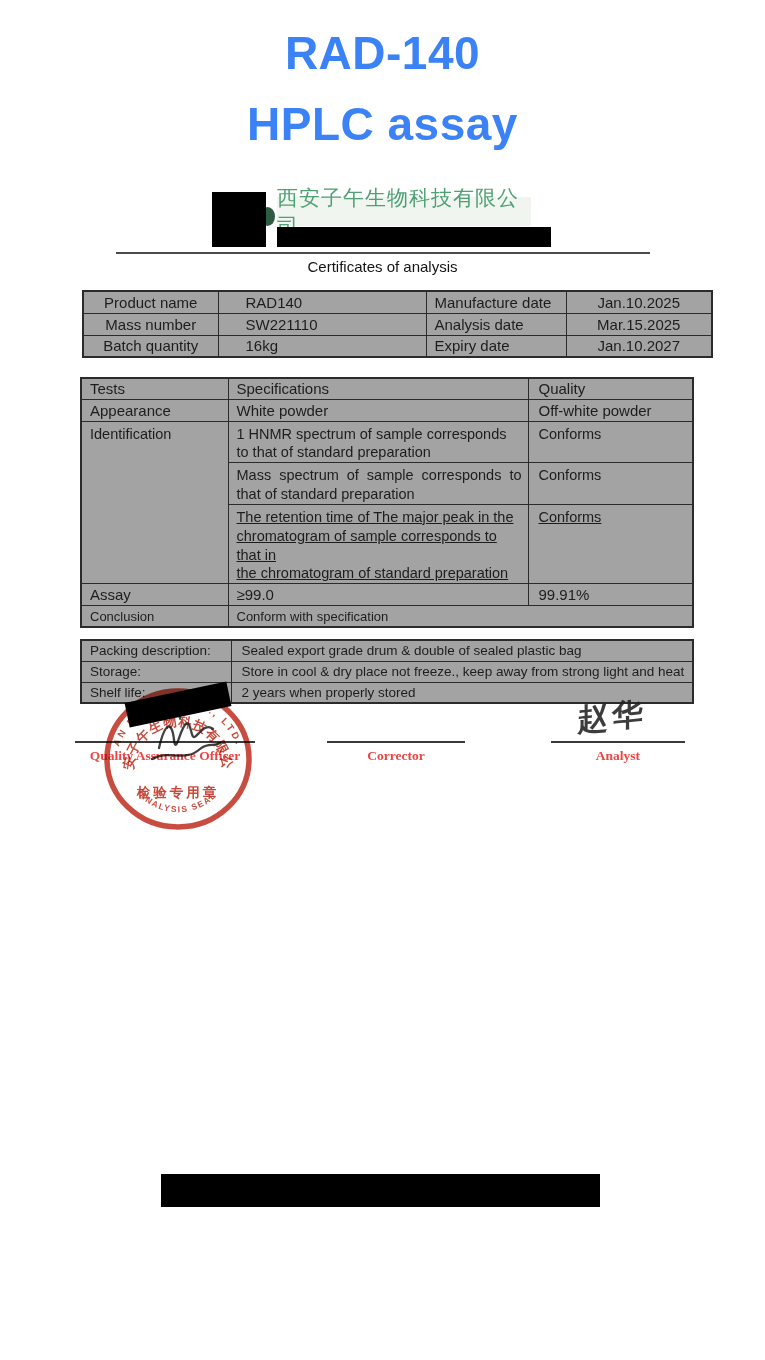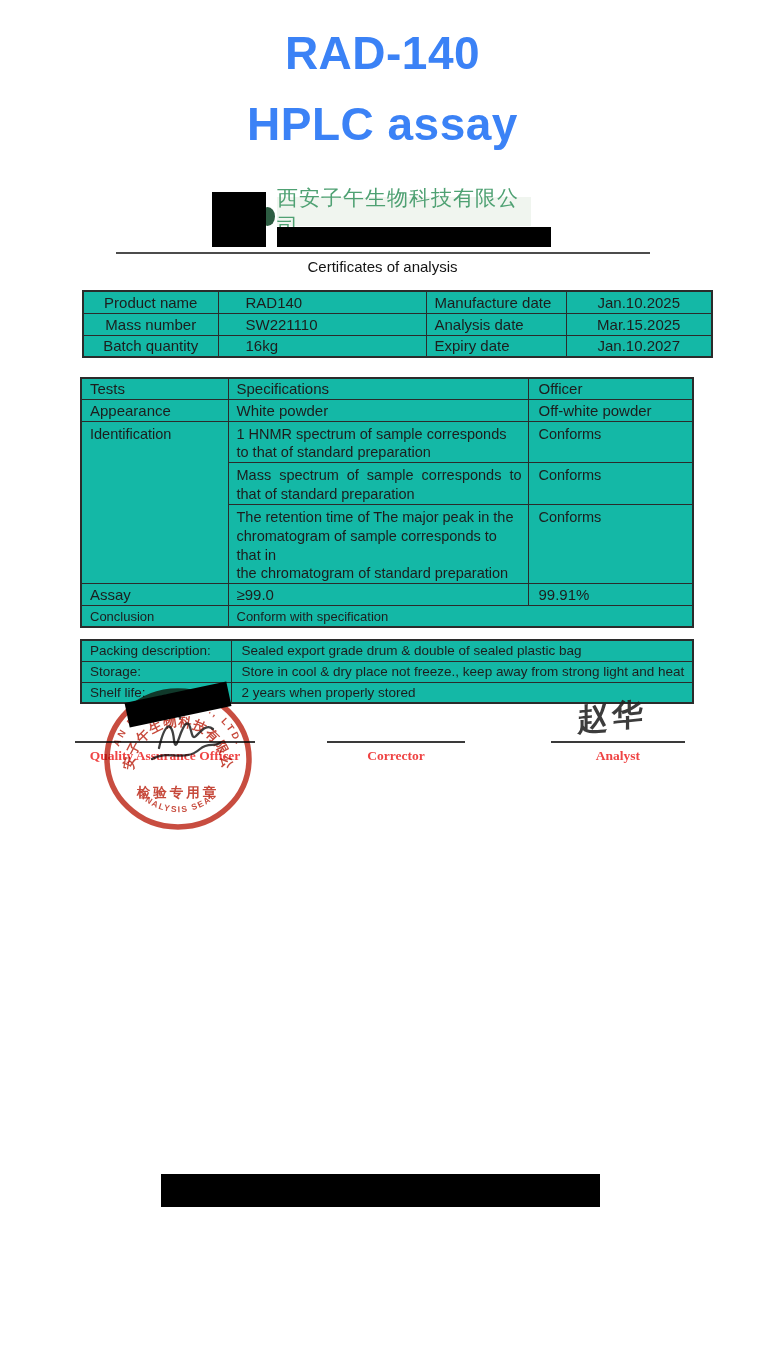--- a/index.html
+++ b/index.html
@@ -22,21 +22,21 @@
   .company-strip {
     position:absolute; left:277px; top:197px; width:254px; height:29px; z-index:2;
     background:#f0f5ef; display:flex; align-items:center; justify-content:center;
     font-size:21px; letter-spacing:1px; color:#4fa173; font-weight:400;
   }
   .address-redaction { position:absolute; left:277px; top:227px; width:274px; height:20px; background:#000; z-index:3; }
   .header-rule { position:absolute; left:116px; top:252px; width:534px; height:2px; background:#4c4c4c; }
   .doc-subtitle { position:absolute; left:0; top:258px; width:765px; text-align:center; font-size:15px; color:#141414; }
 
   
-  table { border-collapse:collapse; table-layout:fixed; background:#14b8a6; }
+  table { border-collapse:collapse; table-layout:fixed; background:#a3a3a3; }
   td, th { border:1px solid #2b2b2b; vertical-align:middle; font-weight:400; text-align:left; overflow:hidden; }
   .tbl { position:absolute; border:2px solid #2b2b2b; }
 
   
   .info-table { left:82px; top:290px; width:610px; }
   .info-table td { height:22px; font-size:15px; }
   .info-table .c-label   { width:135px; text-align:center; }
   .info-table .c-value   { width:208px; padding-left:27px; }
   .info-table .c-dlabel  { width:140px; padding-left:8px; }
   .info-table .c-dvalue  { width:146px; text-align:center; }
@@ -45,21 +45,21 @@
   .res-table { left:80px; top:377px; width:612px; }
   .res-table td, .res-table th { font-size:15px; }
   .res-table .c-test { width:147px; padding-left:8px; }
   .res-table .c-spec { width:300px; padding-left:8px; padding-right:6px; }
   .res-table .c-res  { width:165px; padding-left:10px; }
   .res-table .h-row  td { height:21px; }
   .res-table .r-app  td { height:22px; }
   .res-table .sub td { vertical-align:top; padding-top:3px; font-size:14.5px; line-height:1.3; }
   .res-table .sub-1 td { height:39px; }
   .res-table .sub-2 td { height:38px; }
-  .res-table .sub-3 td { height:78px; }
+  .res-table .sub-3 td { height:78px;text-decoration:underline; }
   .res-table .pre { white-space:pre-line; }
   .res-table .just { text-align:justify; }
   .res-table .r-assay td { height:22px; }
   .res-table .r-conc td { height:21px; font-size:13px; }
   .res-table .ident-cell { vertical-align:middle; font-size:15px; }
 
   
   .sto-table { left:80px; top:639px; width:612px; }
   .sto-table td { height:21px; font-size:13.5px; }
   .sto-table .c-label { width:150px; padding-left:8px; }
@@ -129,21 +129,21 @@
       <td class="c-dvalue">Jan.10.2027</td>
     </tr>
   </tbody>
     </table>
 
   <table class="tbl res-table">
     <tbody>
         <tr class="h-row">
       <td class="c-test">Tests</td>
       <td class="c-spec">Specifications</td>
-      <td class="c-res">Officer</td>
+      <td class="c-res">Quality</td>
     </tr>
     <tr class="r-app">
       <td class="c-test">Appearance</td>
       <td class="c-spec">White powder</td>
       <td class="c-res">Off-white  powder</td>
     </tr>
     <tr class="sub sub-1">
       <td class="c-test ident-cell" rowspan="3">Identification</td>
       <td class="c-spec">1 HNMR spectrum of sample corresponds to that of standard preparation</td>
       <td class="c-res">Conforms</td>

